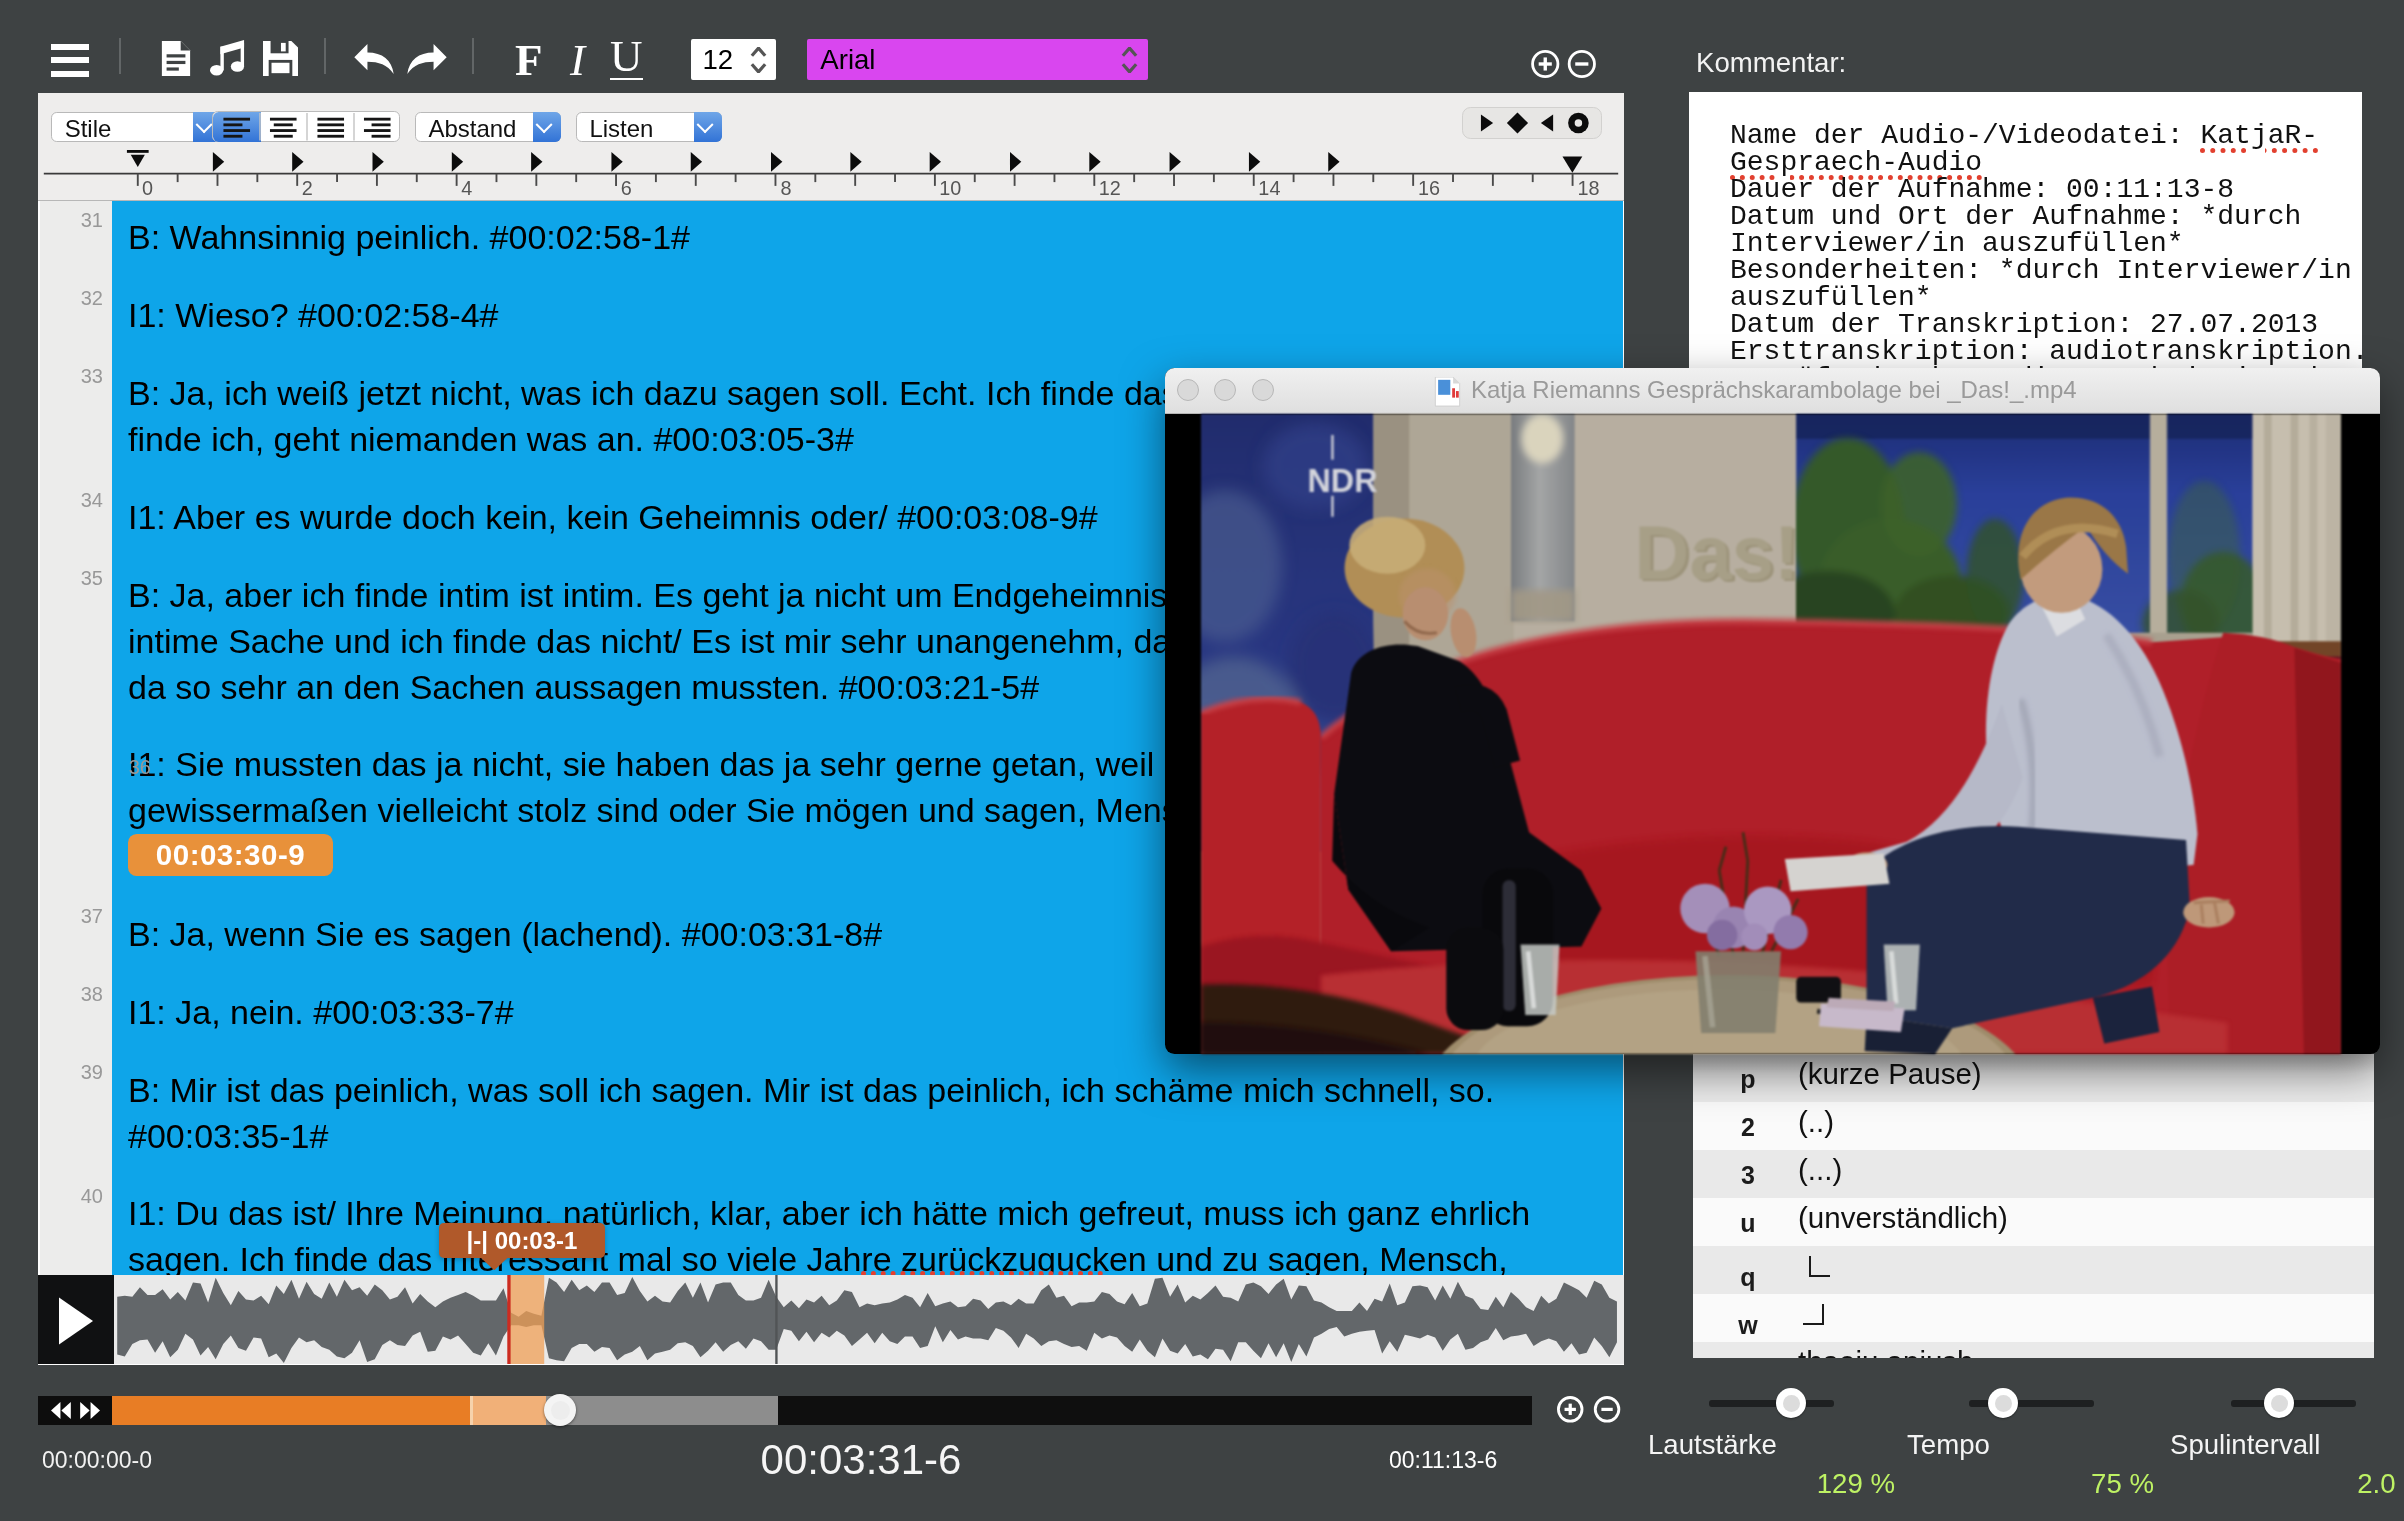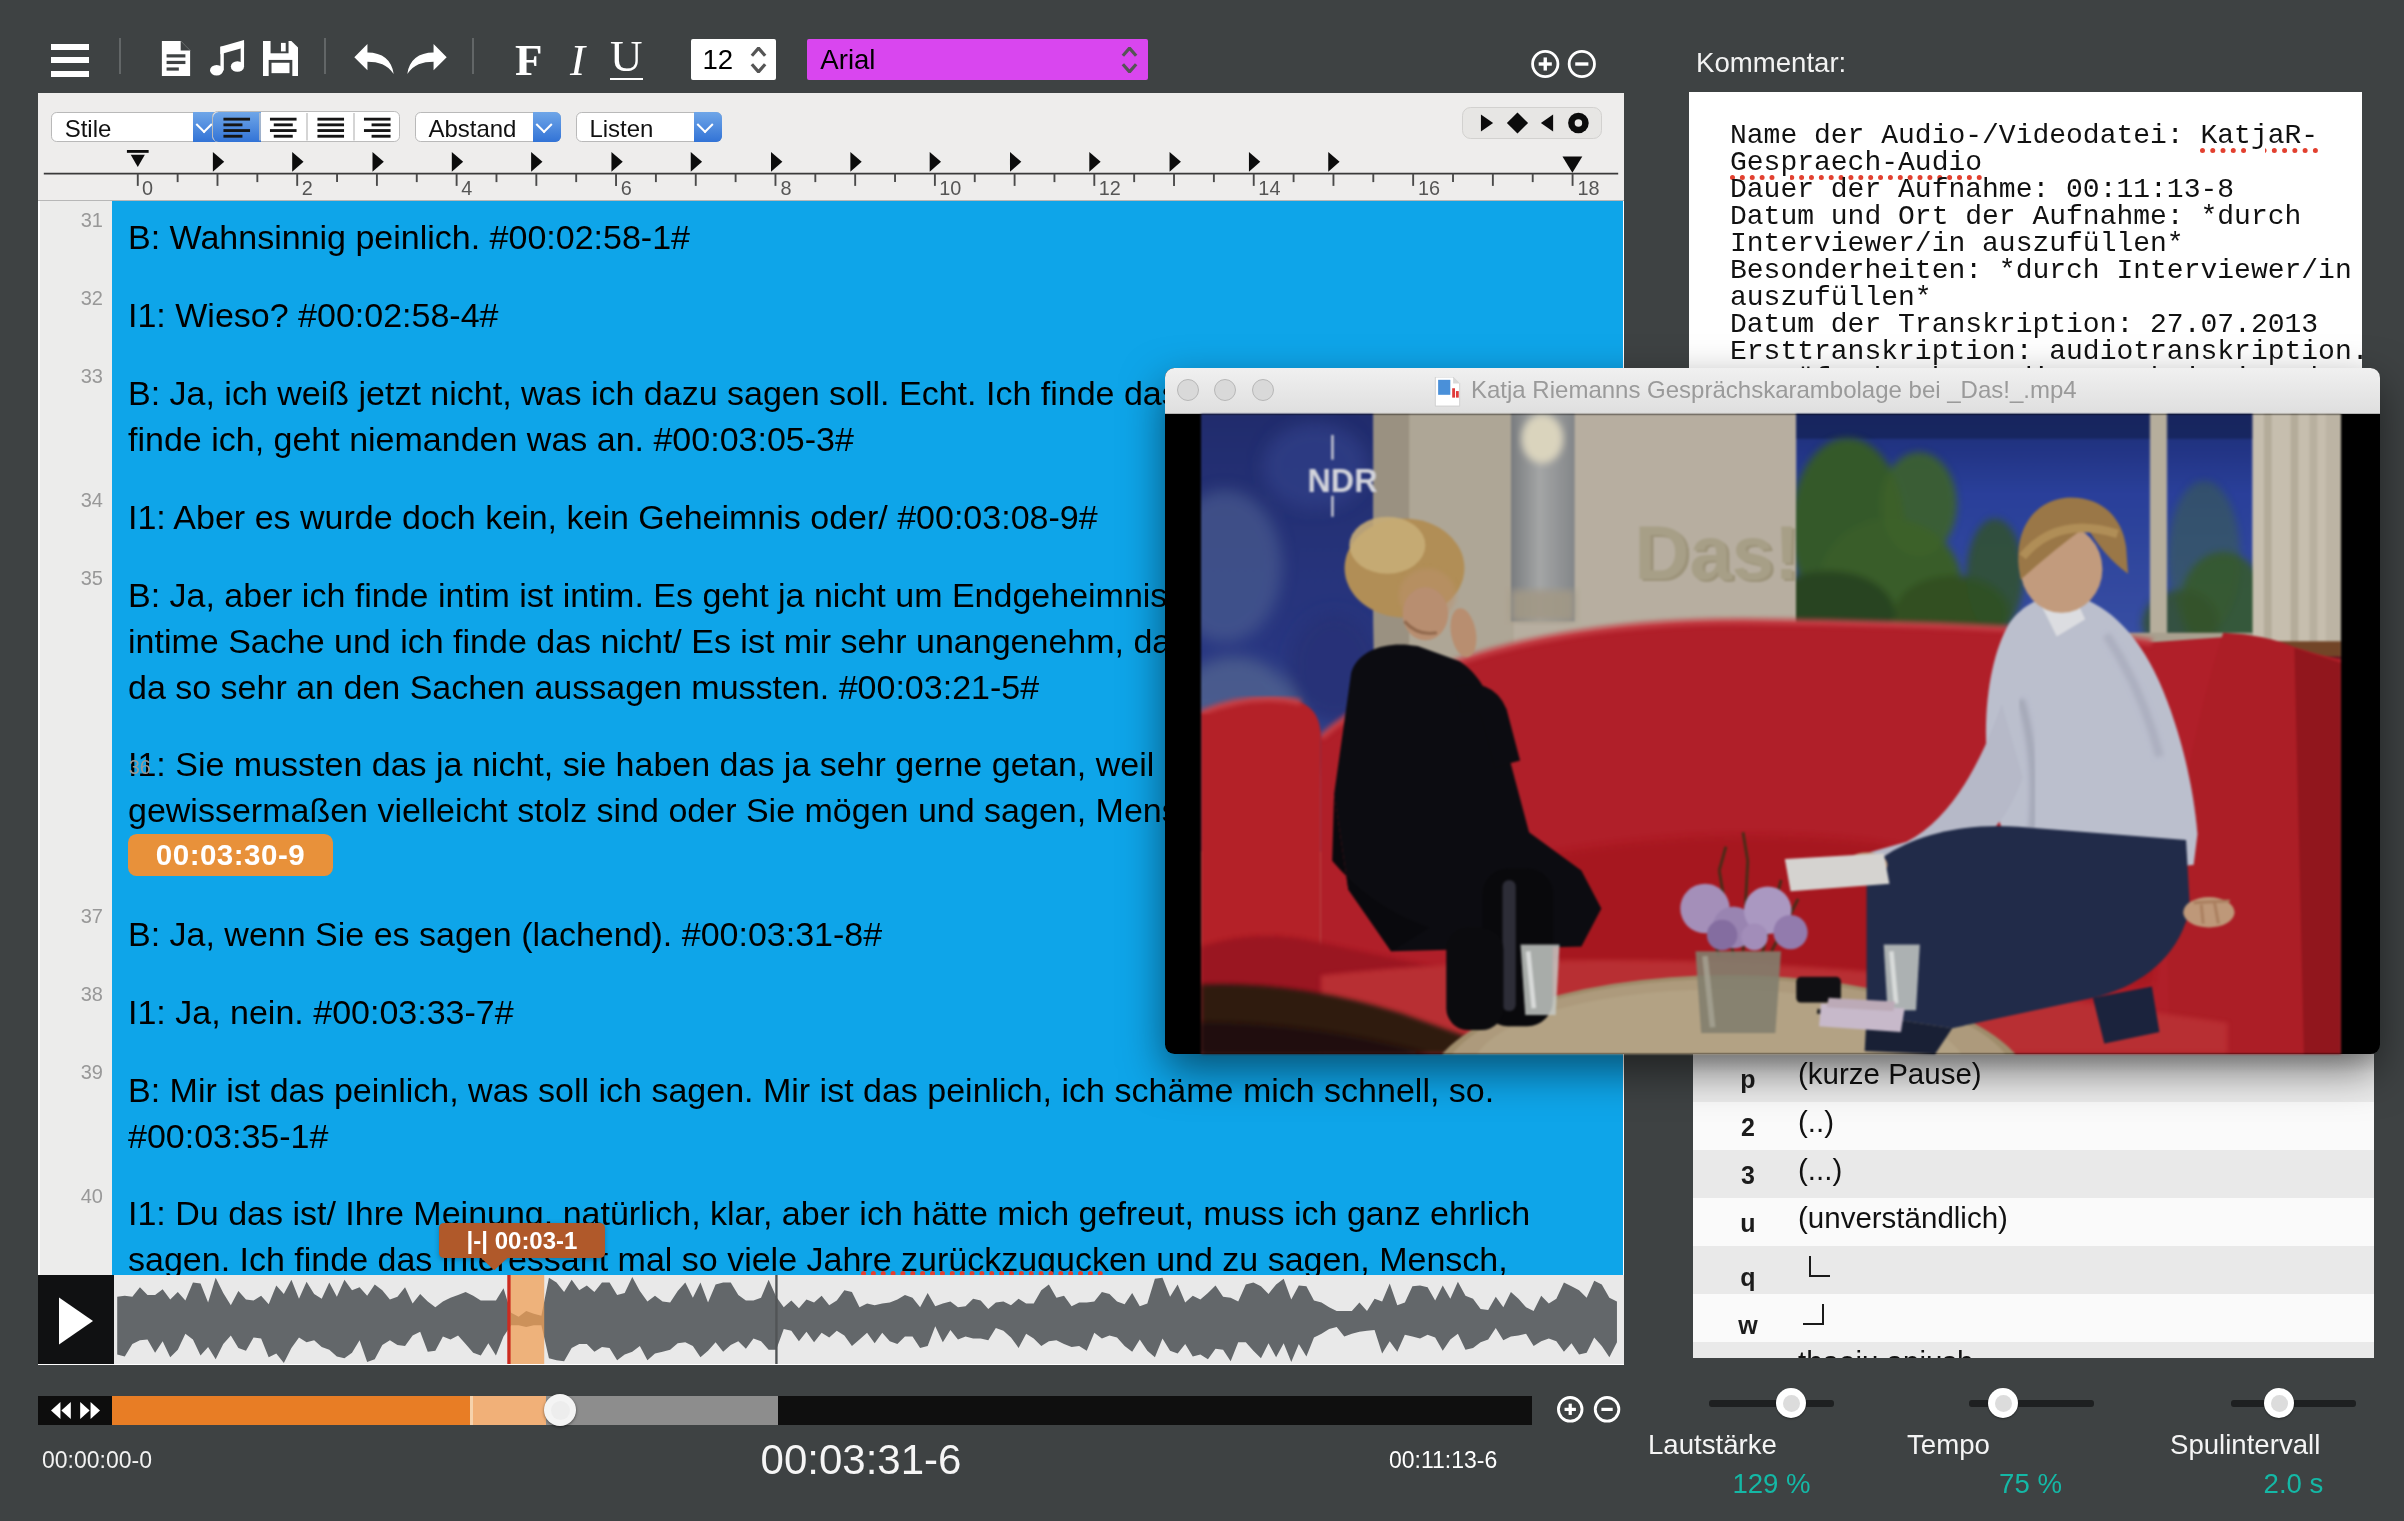--- a/index.html
+++ b/index.html
@@ -27,21 +27,21 @@
   
   #shtable { position:absolute; left:1693px; top:1054px; width:681px; height:304px; overflow:hidden; }
   .srow { position:relative; width:100%; height:48px; }
   .skey { position:absolute; left:36px; top:0; width:38px; text-align:center; font-weight:bold; font-size:25px; color:#1c1c1c; }
   .sdesc { position:absolute; left:105px; top:0; font-size:29.5px; color:#111; }
   
   .track { position:absolute; top:1400px; height:6.7px; background:#1e2021; border-radius:2.9px; width:125px; }
   .thumb { position:absolute; top:1388px; width:30px; height:30px; border-radius:50%; background:#fff; box-shadow:0 1px 1.9px rgba(0,0,0,.4); }
   .thumb:after { content:""; position:absolute; left:6.7px; top:6.7px; width:17px; height:17px; border-radius:50%; background:#dcdcdc; }
   .slab { position:absolute; text-align:left; color:#f4f4f4; font-size:27.6px; width:247px; }
-  .slab2 { position:absolute; text-align:center; color:#14b8a6; font-size:27.6px; width:247px; }
+  .slab2 { position:absolute; text-align:right; color:#bef264; font-size:27.6px; width:247px; }
   
   #vwin { position:absolute; left:1165px; top:368px; width:1215px; height:686px; border-radius:9.5px; background:#000; box-shadow:0 17px 43px rgba(0,0,0,.5); }
   #vtitle { position:absolute; left:0; top:0; width:100%; height:46px; background:linear-gradient(#f0f0f0,#dfdfdf); border-radius:9.5px 9.5px 0 0; border-bottom:1px solid #b5b5b5; }
   .tl { position:absolute; top:11.4px; width:22px; height:22px; border-radius:50%; background:#d9d9d9; border:1px solid #b7b7b7; }
   #vtitletext { position:absolute; left:306px; top:7.6px; font-size:24px; color:#9a9a9a; }
   
   #seekrow { position:absolute; left:38px; top:1396px; height:28.5px; }
 </style>
 </head>
 <body>

